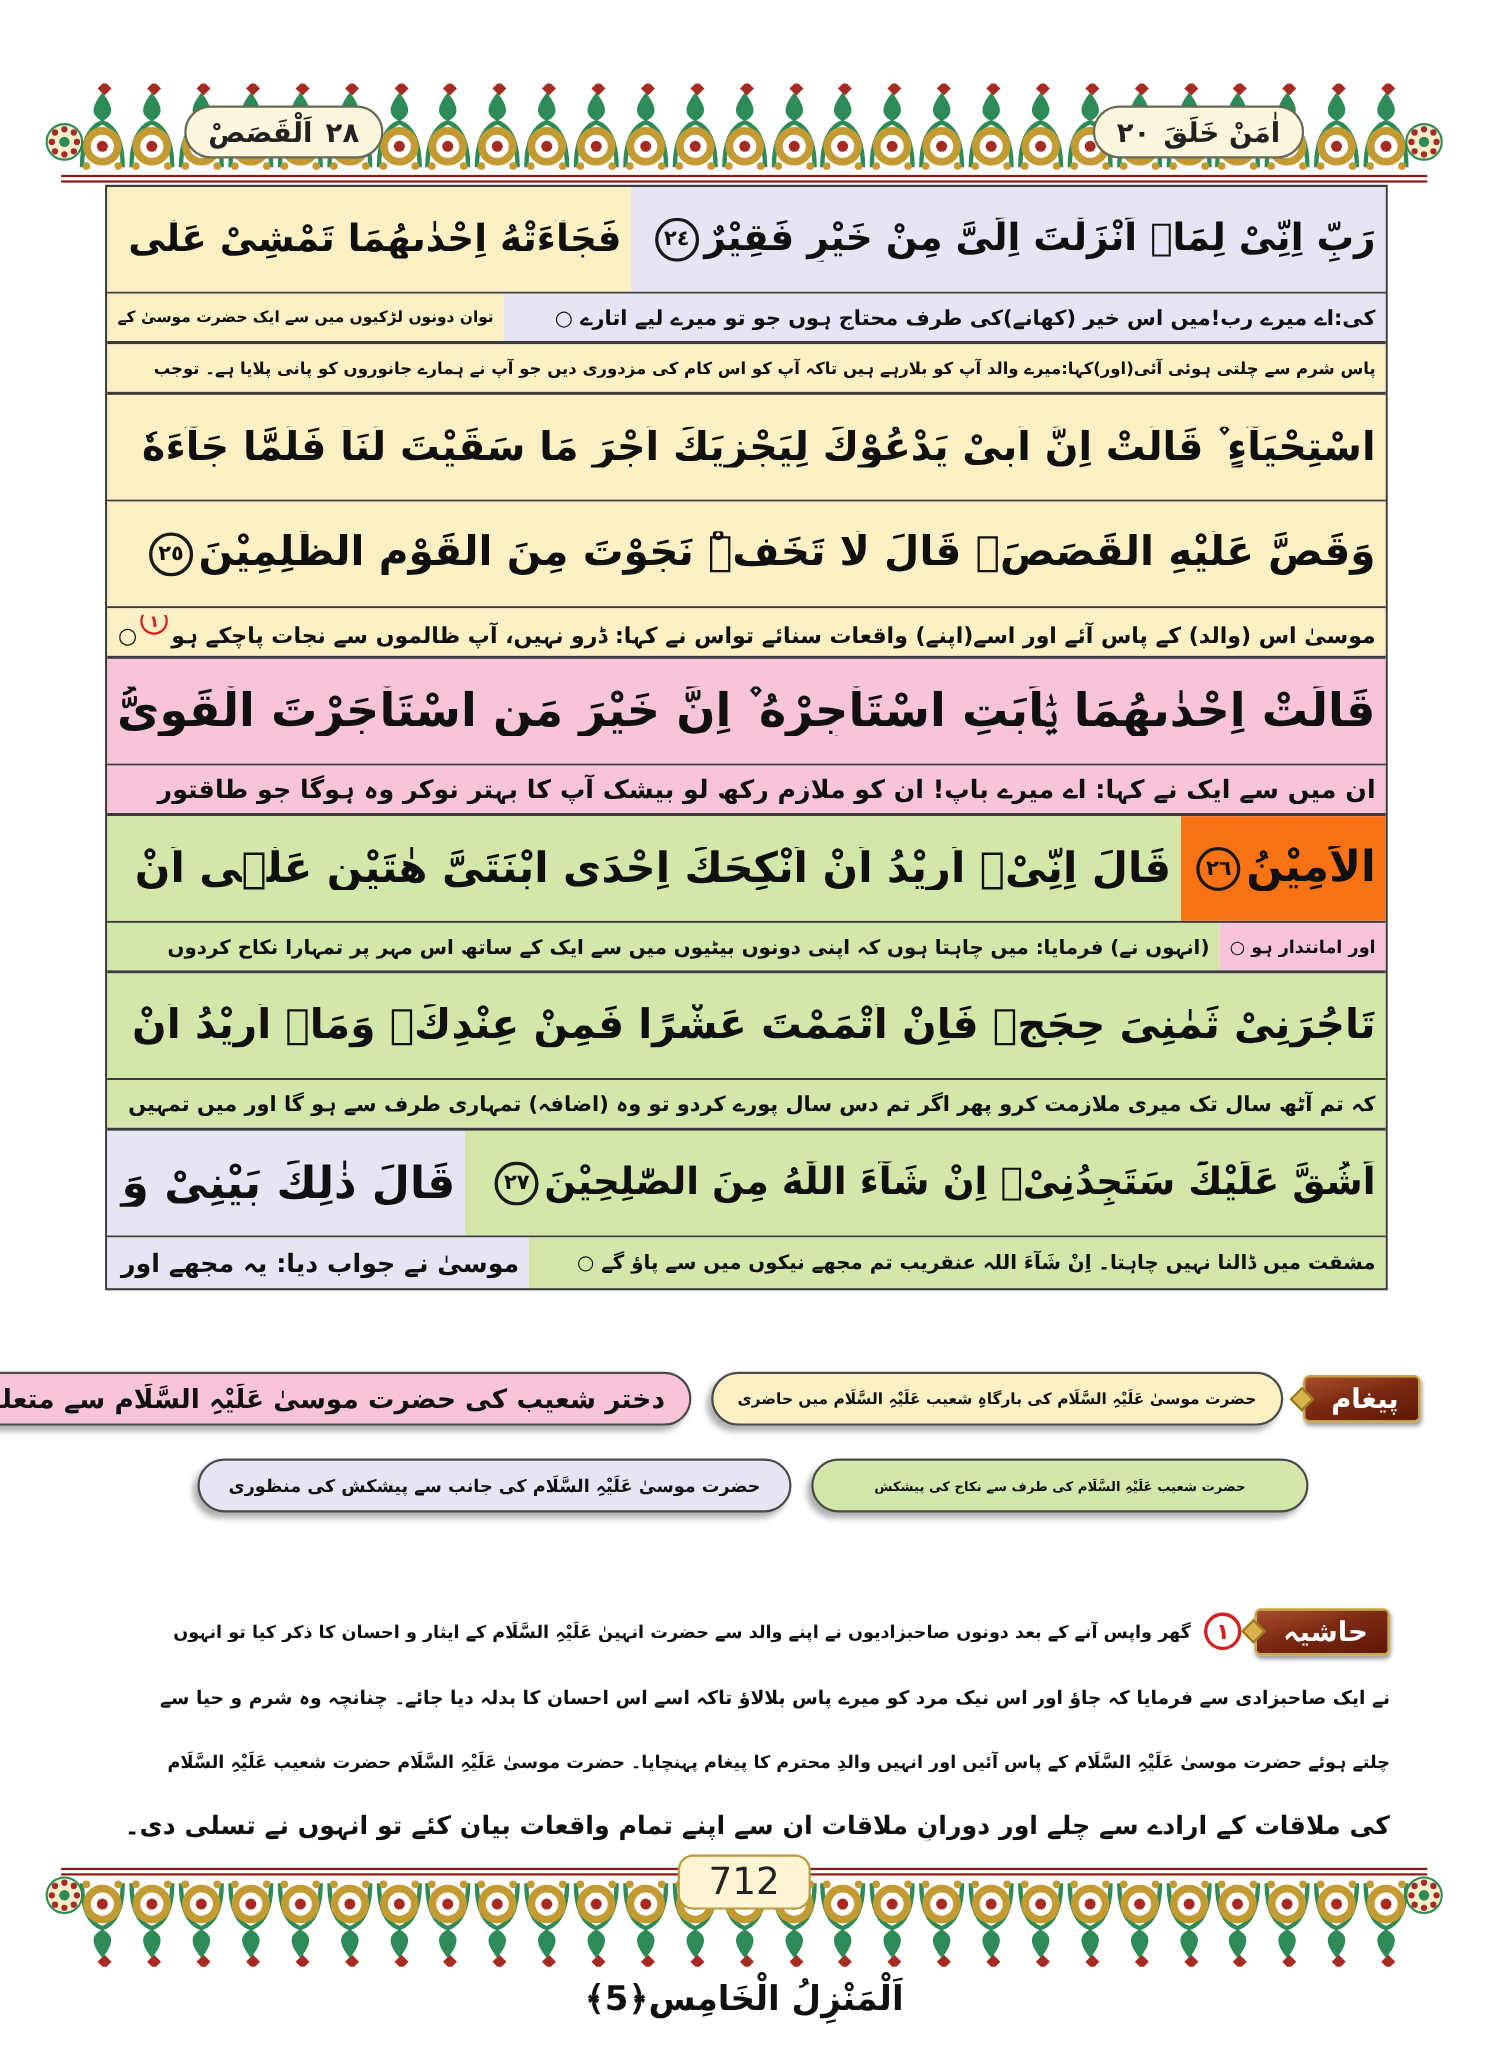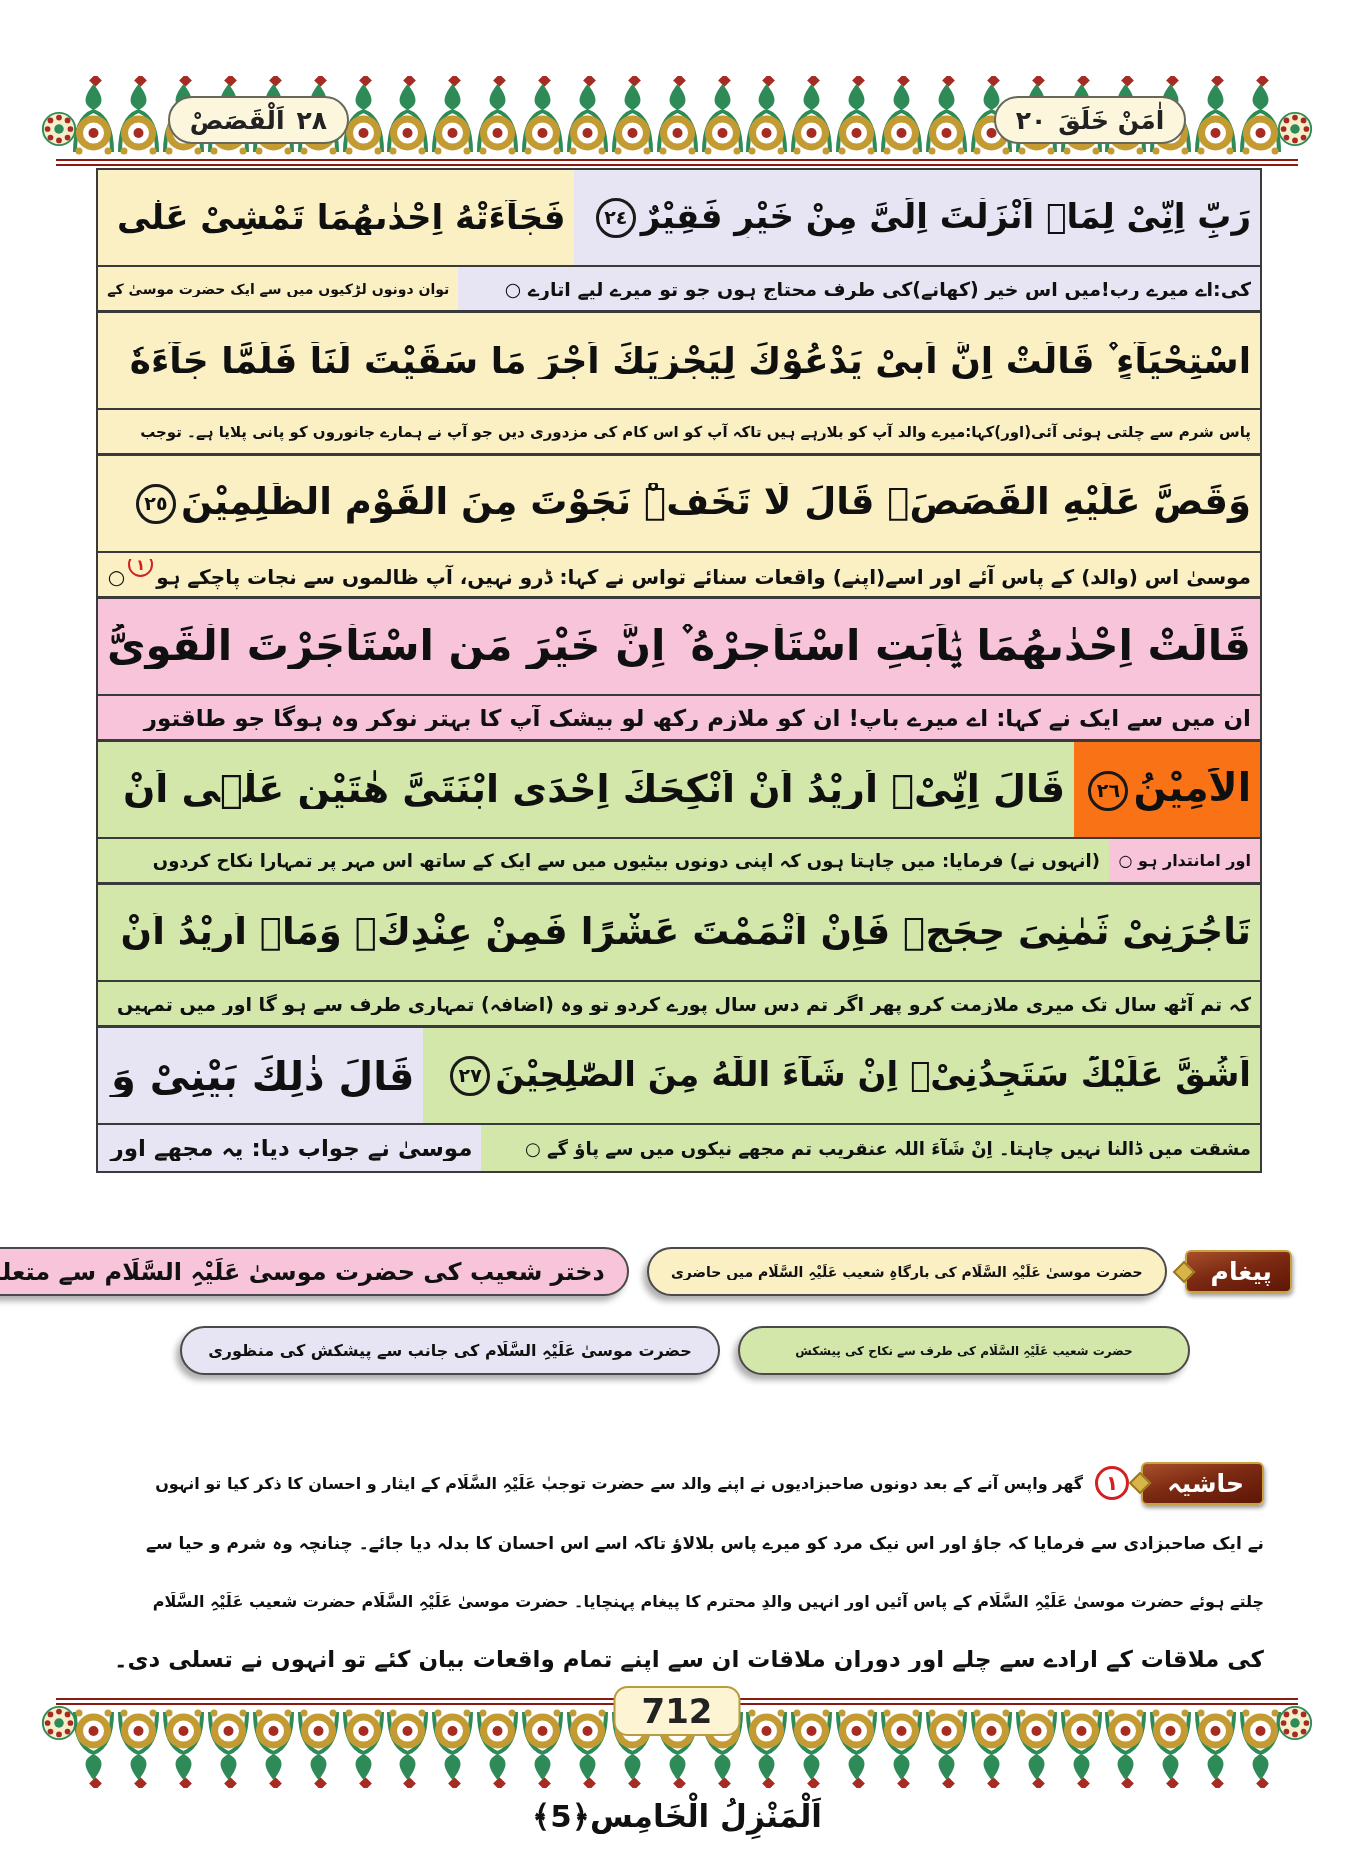--- a/index.html
+++ b/index.html
@@ -18,21 +18,21 @@
   .orn-header .maroon-rule { bottom:0; }
   .orn-footer .maroon-rule { top:0; }
   .rosette { position:absolute; width:38px; height:38px; z-index:2; }
   .rosette.l { left:-16px; } .rosette.r { right:-16px; }
   .orn-header .rosette { top:36px; } .orn-footer .rosette { top:6px; }
 
   .cartouche { position:absolute; top:22px; height:48px; background:#FCF6DC; border:2px solid #68685a; border-radius:24px; display:flex; direction:rtl; align-items:center; gap:12px; padding:0 20px; font-size:25px; font-weight:bold; color:#222; z-index:3; }
   .cartouche.surah { left:9%; }
   .cartouche.juz { right:9%; }
 
-  .page-num-cart { position:absolute; top:-12px; left:50%; transform:translateX(-50%); background:#FCF4D2; border:2px solid #b99c3f; border-radius:14px; padding:3px 26px; font-size:34px; font-weight:bold; color:#222; z-index:4; }
+  .page-num-cart { position:absolute; top:-12px; left:50%; transform:translateX(-50%); background:#FCF4D2; border:2px solid #b99c3f; border-radius:14px; padding:3px 26px; font-size:34px; font-weight:normal; color:#222; z-index:4; }
 
   
   .verse-area { position:absolute; top:168px; left:96px; width:1166px; border:2px solid #3a3a3a; background:#fff; }
   .vrow { display:flex; direction:rtl; width:100%; }
   .vrow.arabic { height:97px; border-bottom:2px solid #3a3a3a; }
   .vrow.urdu { height:46px; border-bottom:3px solid #3a3a3a; }
   .vrow:last-child { border-bottom:none; }
   .seg { height:100%; display:flex; align-items:center; padding:0 9px; overflow:hidden; }
   .seg-text { width:100%; white-space:nowrap; overflow:hidden; color:#101010; direction:rtl; }
   .arabic .seg-text { font-size:46px; font-weight:bold; line-height:1.05; }
@@ -362,28 +362,28 @@
         </div>
       </div>
       <div class="vrow urdu">
         <div class="seg" style="width: 69%; background: rgb(231, 229, 243);">
           <div class="seg-text fit just" style="font-size: 19px;">کی:اے میرے رب!میں اس خیر (کھانے)کی طرف محتاج ہوں جو تو میرے لیے اتارے ○</div>
         </div>
         <div class="seg" style="width: 31%; background: rgb(251, 240, 196);">
           <div class="seg-text fit just" style="font-size: 14px;">توان دونوں لڑکیوں میں سے ایک حضرت موسیٰ کے</div>
         </div>
       </div>
+      <div class="vrow urdu">
+        <div class="seg" style="width: 100%; background: rgb(251, 240, 196);">
+          <div class="seg-text fit just" style="font-size: 15px;">پاس شرم سے چلتی ہوئی آئی(اور)کہا:میرے والد آپ کو بلارہے ہیں تاکہ آپ کو اس کام کی مزدوری دیں جو آپ نے ہمارے جانوروں کو پانی پلایا ہے۔ توجب</div>
+        </div>
+      </div>
       <div class="vrow arabic">
         <div class="seg" style="width: 100%; background: rgb(251, 240, 196);">
           <div class="seg-text fit just" style="font-size: 36px;">اسْتِحْیَآءٍ ۫ قَالَتْ اِنَّ اَبِیْ یَدْعُوْكَ لِیَجْزِیَكَ اَجْرَ مَا سَقَیْتَ لَنَاؕ فَلَمَّا جَآءَهٗ</div>
-        </div>
-      </div>
-      <div class="vrow urdu">
-        <div class="seg" style="width: 100%; background: rgb(251, 240, 196);">
-          <div class="seg-text fit just" style="font-size: 15px;">پاس شرم سے چلتی ہوئی آئی(اور)کہا:میرے والد آپ کو بلارہے ہیں تاکہ آپ کو اس کام کی مزدوری دیں جو آپ نے ہمارے جانوروں کو پانی پلایا ہے۔ توجب</div>
         </div>
       </div>
       <div class="vrow arabic">
         <div class="seg" style="width: 100%; background: rgb(251, 240, 196);">
           <div class="seg-text fit just" style="font-size: 37px;">وَقَصَّ عَلَیْهِ الْقَصَصَۙ قَالَ لَا تَخَفْۜ نَجَوْتَ مِنَ الْقَوْمِ الظّٰلِمِیْنَ<span class="vnum">٢٥</span></div>
         </div>
       </div>
       <div class="vrow urdu">
         <div class="seg" style="width: 100%; background: rgb(251, 240, 196);">
           <div class="seg-text fit just" style="font-size: 20px;">موسیٰ اس (والد) کے پاس آئے اور اسے(اپنے) واقعات سنائے تواس نے کہا: ڈرو نہیں، آپ ظالموں سے نجات پاچکے ہو<span class="fn-mark">۱</span>○</div>
@@ -466,21 +466,21 @@
     </div>
   </div>
 
   <div class="footnote">
     <div class="fn-line1">
       <div class="badge">
         <span class="diamond"></span>
         <span>حاشیہ</span>
       </div>
       <span class="fn-circle">۱</span>
-      <div class="fn-text fit just" style="font-size: 16px;">گھر واپس آنے کے بعد دونوں صاحبزادیوں نے اپنے والد سے حضرت توجبٰ عَلَیْہِ السَّلَام کے ایثار و احسان کا ذکر کیا تو انہوں</div>
+      <div class="fn-text fit just" style="font-size: 16px;">گھر واپس آنے کے بعد دونوں صاحبزادیوں نے اپنے والد سے حضرت انہیںٰ عَلَیْہِ السَّلَام کے ایثار و احسان کا ذکر کیا تو انہوں</div>
     </div>
     <div class="fn-line">
       <div class="fn-text fit just" style="font-size: 17px;">نے ایک صاحبزادی سے فرمایا کہ جاؤ اور اس نیک مرد کو میرے پاس بلالاؤ تاکہ اسے اس احسان کا بدلہ دیا جائے۔ چنانچہ وہ شرم و حیا سے</div>
     </div>
     <div class="fn-line">
       <div class="fn-text fit just" style="font-size: 16px;">چلتے ہوئے حضرت موسیٰ عَلَیْہِ السَّلَام کے پاس آئیں اور انہیں والدِ محترم کا پیغام پہنچایا۔ حضرت موسیٰ عَلَیْہِ السَّلَام حضرت شعیب عَلَیْہِ السَّلَام</div>
     </div>
     <div class="fn-line">
       <div class="fn-text fit no-just" style="font-size: 23px;">کی ملاقات کے ارادے سے چلے اور دورانِ ملاقات ان سے اپنے تمام واقعات بیان کئے تو انہوں نے تسلی دی۔</div>
     </div>

